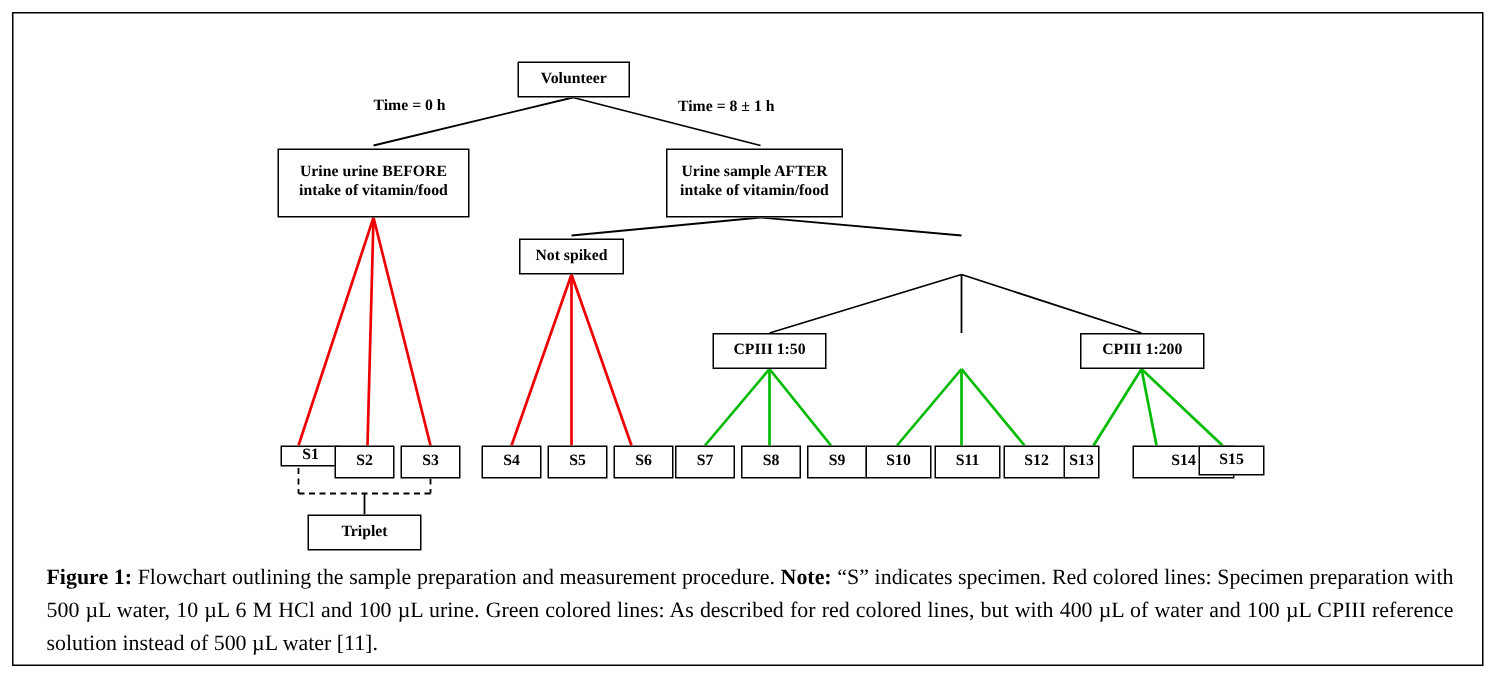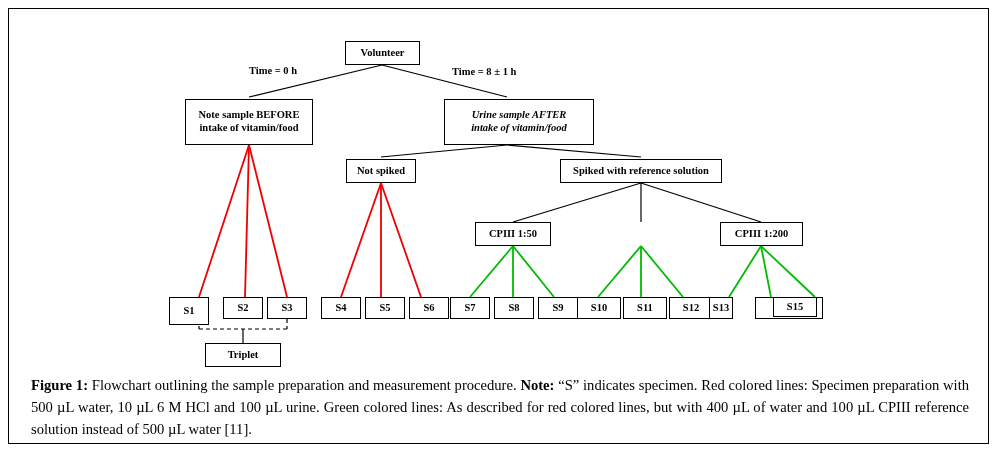--- a/index.html
+++ b/index.html
@@ -126,54 +126,53 @@
         <line x1="278" y1="303" x2="278" y2="320" stroke="#000000" stroke-width="1.2" stroke-dasharray="4,3"></line>
         <line x1="190" y1="320" x2="278" y2="320" stroke="#000000" stroke-width="1.2" stroke-dasharray="4,3"></line>
         <line x1="234" y1="320" x2="234" y2="334" stroke="#000000" stroke-width="1.2"></line>
       </svg>
 
       <div class="edge-label" style="left:240px; top:56px;">Time = 0 h</div>
       <div class="edge-label" style="left:443px; top:57px;">Time =  8 ± 1 h</div>
 
       <div class="node" style="left:336px; top:32px; width:75px; height:24px;">Volunteer</div>
 
-      <div class="node" style="left:176px; top:90px; width:128px; height:46px;">Note sample BEFORE
+      <div class="node" style="left:176px; top:90px; width:128px; height:46px;">Urine urine BEFORE
 intake of vitamin/food</div>
 
-      <div class="node" style="left:435px; top:90px; width:150px; height:46px;font-style:italic;">Urine sample AFTER
+      <div class="node" style="left:435px; top:90px; width:118px; height:46px;">Urine sample AFTER
 intake of vitamin/food</div>
 
       <div class="node" style="left:337px; top:150px; width:70px; height:24px;">Not spiked</div>
 
-      <div class="node" style="left:551px; top:150px; width:162px; height:24px;">Spiked with reference solution</div>
 
       <div class="node" style="left:466px; top:213px; width:76px; height:24px;">CPIII 1:50</div>
 
 
       <div class="node" style="left:711px; top:213px; width:83px; height:24px;">CPIII 1:200</div>
 
-      <div class="node" style="left:160px; top:288px; width:40px; height:28px;text-align:center;">S1</div>
+      <div class="node" style="left:178px; top:288px; width:40px; height:14px;text-align:center;">S1</div>
       <div class="node" style="left:214px; top:288px; width:40px; height:22px;">S2</div>
       <div class="node" style="left:258px; top:288px; width:40px; height:22px;">S3</div>
 
       <div class="node" style="left:312px; top:288px; width:40px; height:22px;">S4</div>
       <div class="node" style="left:356px; top:288px; width:40px; height:22px;">S5</div>
       <div class="node" style="left:400px; top:288px; width:40px; height:22px;">S6</div>
 
       <div class="node" style="left:441px; top:288px; width:40px; height:22px;">S7</div>
       <div class="node" style="left:485px; top:288px; width:40px; height:22px;">S8</div>
       <div class="node" style="left:529px; top:288px; width:40px; height:22px;">S9</div>
 
       <div class="node" style="left:568px; top:288px; width:44px; height:22px;">S10</div>
       <div class="node" style="left:614px; top:288px; width:44px; height:22px;">S11</div>
       <div class="node" style="left:660px; top:288px; width:44px; height:22px;">S12</div>
 
       <div class="node" style="left:700px; top:288px; width:24px; height:22px;">S13</div>
       <div class="node" style="left:746px; top:288px; width:68px; height:22px;">S14</div>
-      <div class="node" style="left:764px; top:288px; width:44px; height:20px;">S15</div>
+      <div class="node" style="left:790px; top:288px; width:44px; height:20px;">S15</div>
 
       <div class="node" style="left:196px; top:334px; width:76px; height:24px;">Triplet</div>
 
     </div>
 
     <div id="caption"><b class="cap-seg">Figure 1:</b><span class="cap-seg"> Flowchart outlining the sample preparation and measurement procedure. </span><b class="cap-seg">Note:</b><span class="cap-seg"> “S” indicates specimen. Red colored lines: Specimen preparation with 500 µL water, 10 µL 6 M HCl and 100 µL urine. Green colored lines: As described for red colored lines, but with 400 µL of water and 100 µL CPIII reference solution instead of 500 µL water [11].</span></div>
 
   </div>
 </div>
 

